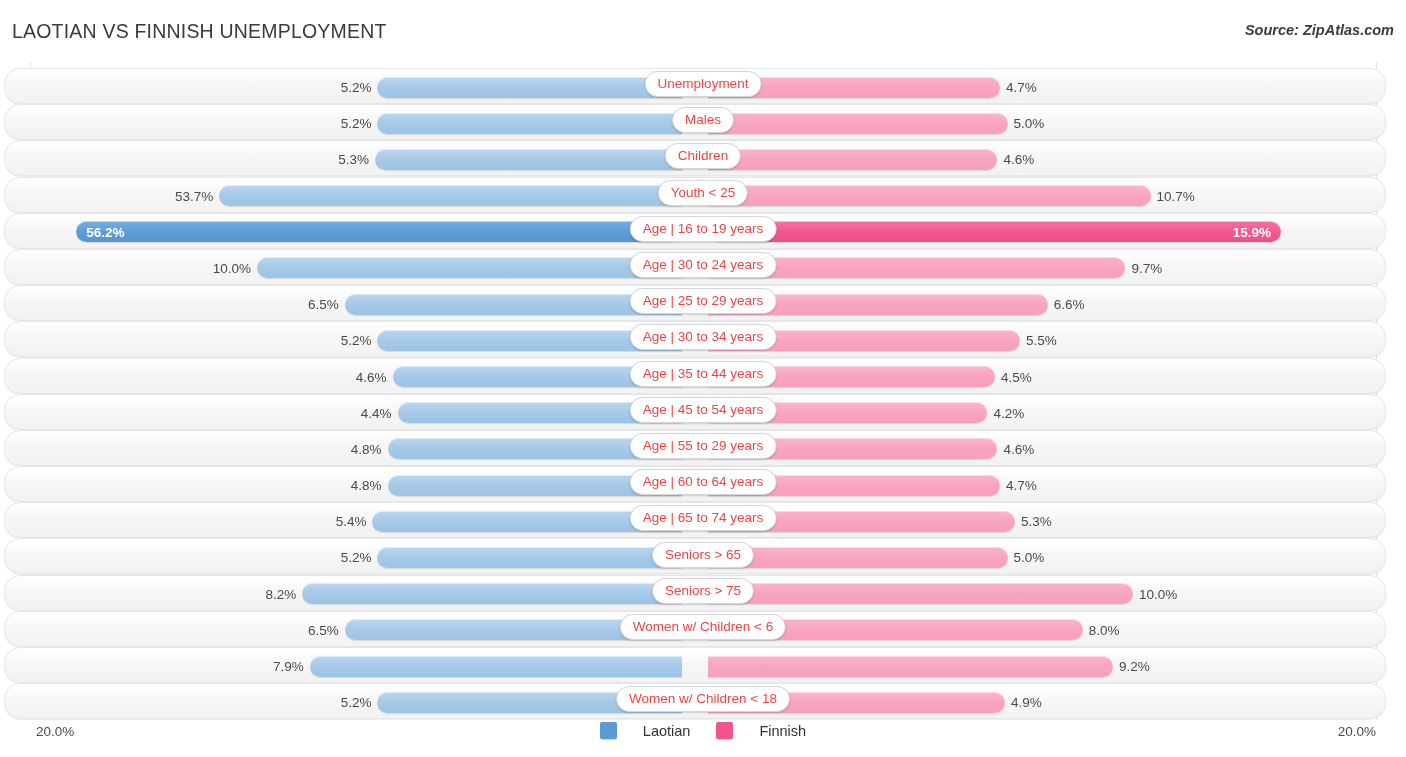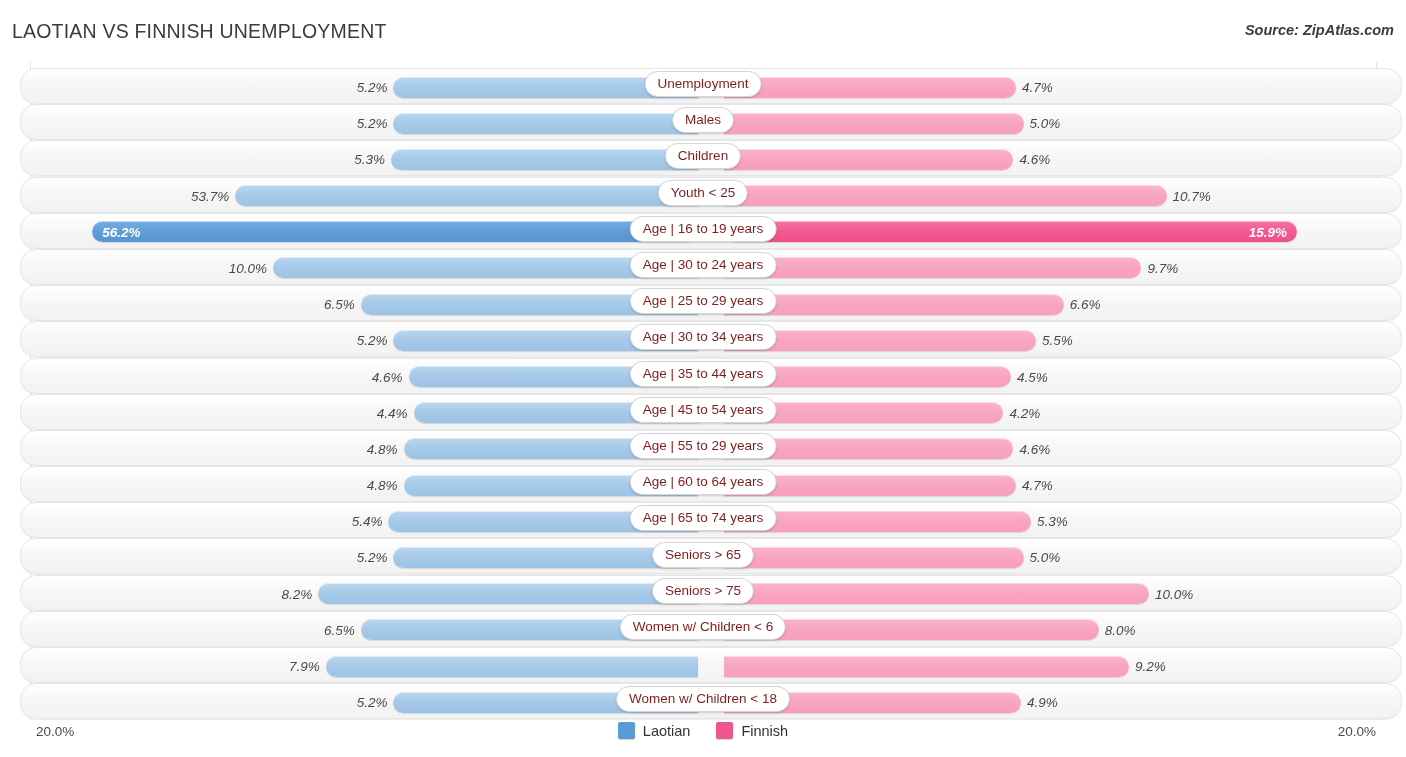--- a/index.html
+++ b/index.html
@@ -55,29 +55,28 @@
     left: 0; top: 66px;
     width: 1406px;
   }
   .row {
     position: relative;
     height: 36.2px;
     margin-bottom: 0px;
   }
   .track {
     position: absolute;
-    left: 20px;
+    left: 4px;
     top: 2px;
     width: 1382px;
     height: 36px;
     border-radius: 16px;
     background: linear-gradient(to bottom, #ffffff 0%, #f7f7f7 45%, #f2f2f2 100%);
     border: 1px solid #e6e6e6;
     box-shadow: 0 1px 1px rgba(0,0,0,0.07);
-    font-style: italic;
   }
   .bar {
     position: absolute;
     top: 7.5px;
     height: 21px;
     display: flex;
     align-items: center;
   }
   .bar-left {
     right: 703px;
@@ -124,21 +123,21 @@
   .center-pill {
     position: absolute;
     left: 703px;
     top: 50%;
     transform: translate(-50%, -50%);
     background: #ffffff;
     border: 1px solid #d5d5d5;
     border-radius: 14px;
     padding: 4px 12px 5px 12px;
     font-size: 13.5px;
-    color: #7f1d1d;
+    color: #ef4444;
     white-space: nowrap;
     box-shadow: 0 1px 2px rgba(0,0,0,.16);
     z-index: 5;
   }
 
   
   #axis-left, #axis-right {
     position: absolute;
     top: 724px;
     font-size: 13.5px;
@@ -152,21 +151,21 @@
     top: 722px;
     left: 0; width: 1406px;
     display: flex;
     justify-content: center;
     align-items: center;
     gap: 26px;
   }
   .legend-item {
     display: flex;
     align-items: center;
-    gap: 8px;
+    gap: 26px;
     font-size: 14.5px;
     color: #333333;
   }
   .legend-swatch {
     width: 17px; height: 17px;
     border-radius: 2px;
     display: inline-block;
     box-shadow: 0 1px 1px rgba(0,0,0,.18);
   }
 </style>

